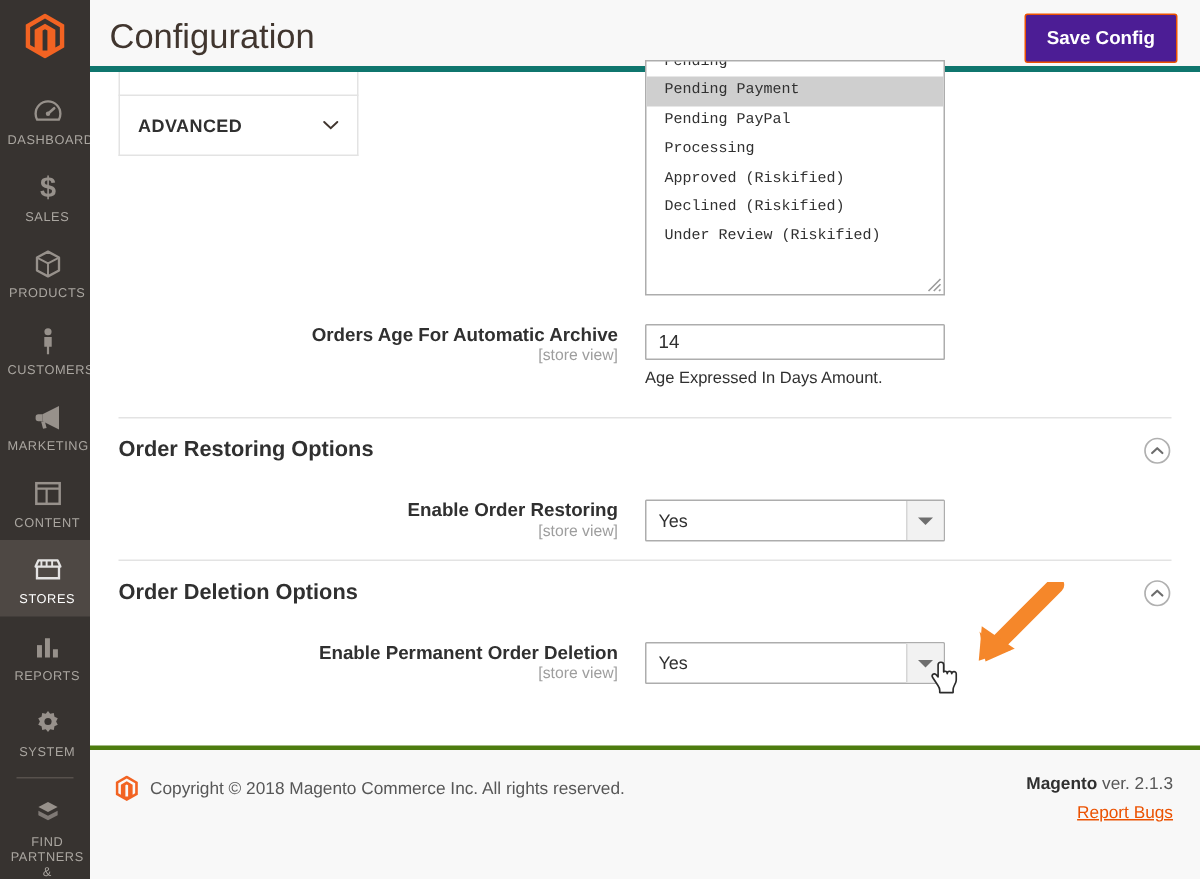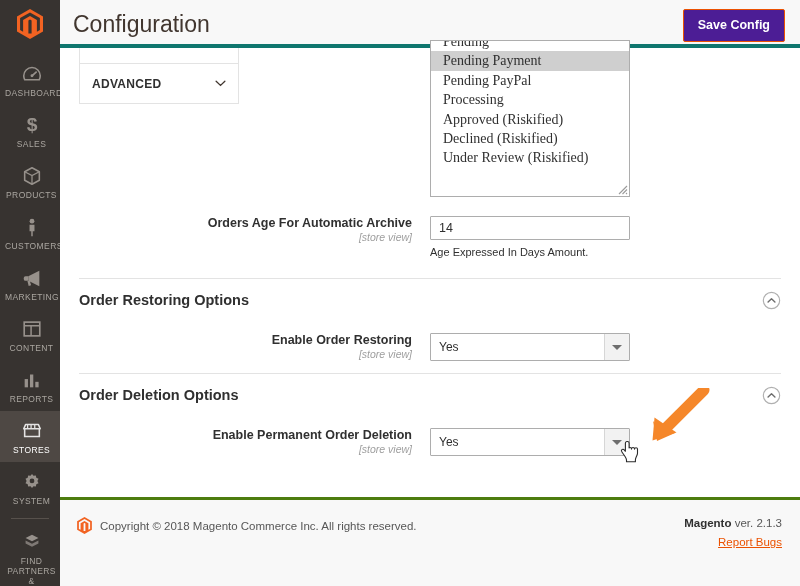--- a/index.html
+++ b/index.html
@@ -113,27 +113,27 @@
 
   .multiselect {
     position: absolute; left: 370px; top: -8px;
     width: 200px; height: 157px;
     border: 1px solid #adadad;
     background: #fff;
     overflow: hidden;
   }
   .ms-opt {
     padding: 3px 11px 3px 12px;
-    font-size: 14px;
+    font-size: 10px;
     color: #303030;
     line-height: 13px;
     height: 19.4px;
     white-space: nowrap;
     cursor: pointer;
-    font-family: Liberation Serif, serif;
+    font-family: Liberation Mono, monospace;
   }
   .ms-opt.sel { background: #cfcfcf; }
   .ms-grip {
     position: absolute; right: 1px; bottom: 1px;
     width: 12px; height: 12px;
   }
 
   .field-row { position: absolute; width: 740px; }
   .field-label {
     position: absolute; left: 0; top: 0;
@@ -145,21 +145,20 @@
     display: block;
     font-size: 12.5px; font-weight: bold; color: #303030;
     line-height: 15px;
     font-family: "Liberation Sans", sans-serif;
   }
   .fl-scope {
     display: block;
     font-size: 10.5px; color: #9e9e9e;
     line-height: 13px;
     font-family: "Liberation Sans", sans-serif;
-    font-style: italic;
   }
   .field-ctrl { position: absolute; left: 370px; top: 0; }
   .txt-input {
     width: 200px; height: 24px;
     border: 1px solid #adadad;
     background: #fff;
     padding: 0 8px;
     font-size: 12.5px; color: #303030;
     font-family: "Liberation Sans", sans-serif;
     border-radius: 1px;
@@ -315,36 +314,36 @@
       </div>
 
       <div class="sb-item">
         <svg class="sb-ico" width="22" height="22" viewBox="0 0 24 24">
           <rect x="3.5" y="4.5" width="17" height="15" fill="none" stroke="#a8a29c" stroke-width="1.8"></rect>
           <path d="M3.5 8.5h17M11 8.5V19.5" stroke="#a8a29c" stroke-width="1.6"></path>
         </svg>
         <span class="sb-label">CONTENT</span>
       </div>
 
+      <div class="sb-item active">
+        <svg class="sb-ico" width="22" height="22" viewBox="0 0 24 24">
+          <path d="M3 9.5h18l-2-4.5H5z" fill="none" stroke="#ffffff" stroke-width="1.7" stroke-linejoin="round"></path>
+          <path d="M7.2 5v4.5M11 5v4.5M15 5v4.5" stroke="#ffffff" stroke-width="1.4"></path>
+          <path d="M4 9.5v8.5h16V9.5" fill="none" stroke="#ffffff" stroke-width="1.7"></path>
+        </svg>
+        <span class="sb-label">STORES</span>
+      </div>
+
       <div class="sb-item">
         <svg class="sb-ico" width="22" height="22" viewBox="0 0 24 24">
           <rect x="4" y="11" width="3.6" height="9" fill="#a8a29c"></rect>
           <rect x="9.8" y="6" width="3.6" height="14" fill="#a8a29c"></rect>
           <rect x="15.6" y="14" width="3.6" height="6" fill="#a8a29c"></rect>
         </svg>
         <span class="sb-label">REPORTS</span>
-      </div>
-
-      <div class="sb-item active">
-        <svg class="sb-ico" width="22" height="22" viewBox="0 0 24 24">
-          <path d="M3 9.5h18l-2-4.5H5z" fill="none" stroke="#ffffff" stroke-width="1.7" stroke-linejoin="round"></path>
-          <path d="M7.2 5v4.5M11 5v4.5M15 5v4.5" stroke="#ffffff" stroke-width="1.4"></path>
-          <path d="M4 9.5v8.5h16V9.5" fill="none" stroke="#ffffff" stroke-width="1.7"></path>
-        </svg>
-        <span class="sb-label">STORES</span>
       </div>
 
       <div class="sb-item">
         <svg class="sb-ico" width="22" height="22" viewBox="0 0 24 24">
           <path d="M12 3.2l1.6 2.1 2.6-.5.5 2.6 2.4 1.1-1.2 2.4 1.2 2.4-2.4 1.1-.5 2.6-2.6-.5L12 18.6l-1.6-2.1-2.6.5-.5-2.6L4.9 13.3 6.1 10.9 4.9 8.5l2.4-1.1.5-2.6 2.6.5z" fill="#a8a29c"></path>
           <circle cx="12" cy="10.9" r="2.6" fill="#373330"></circle>
         </svg>
         <span class="sb-label">SYSTEM</span>
       </div>
 

